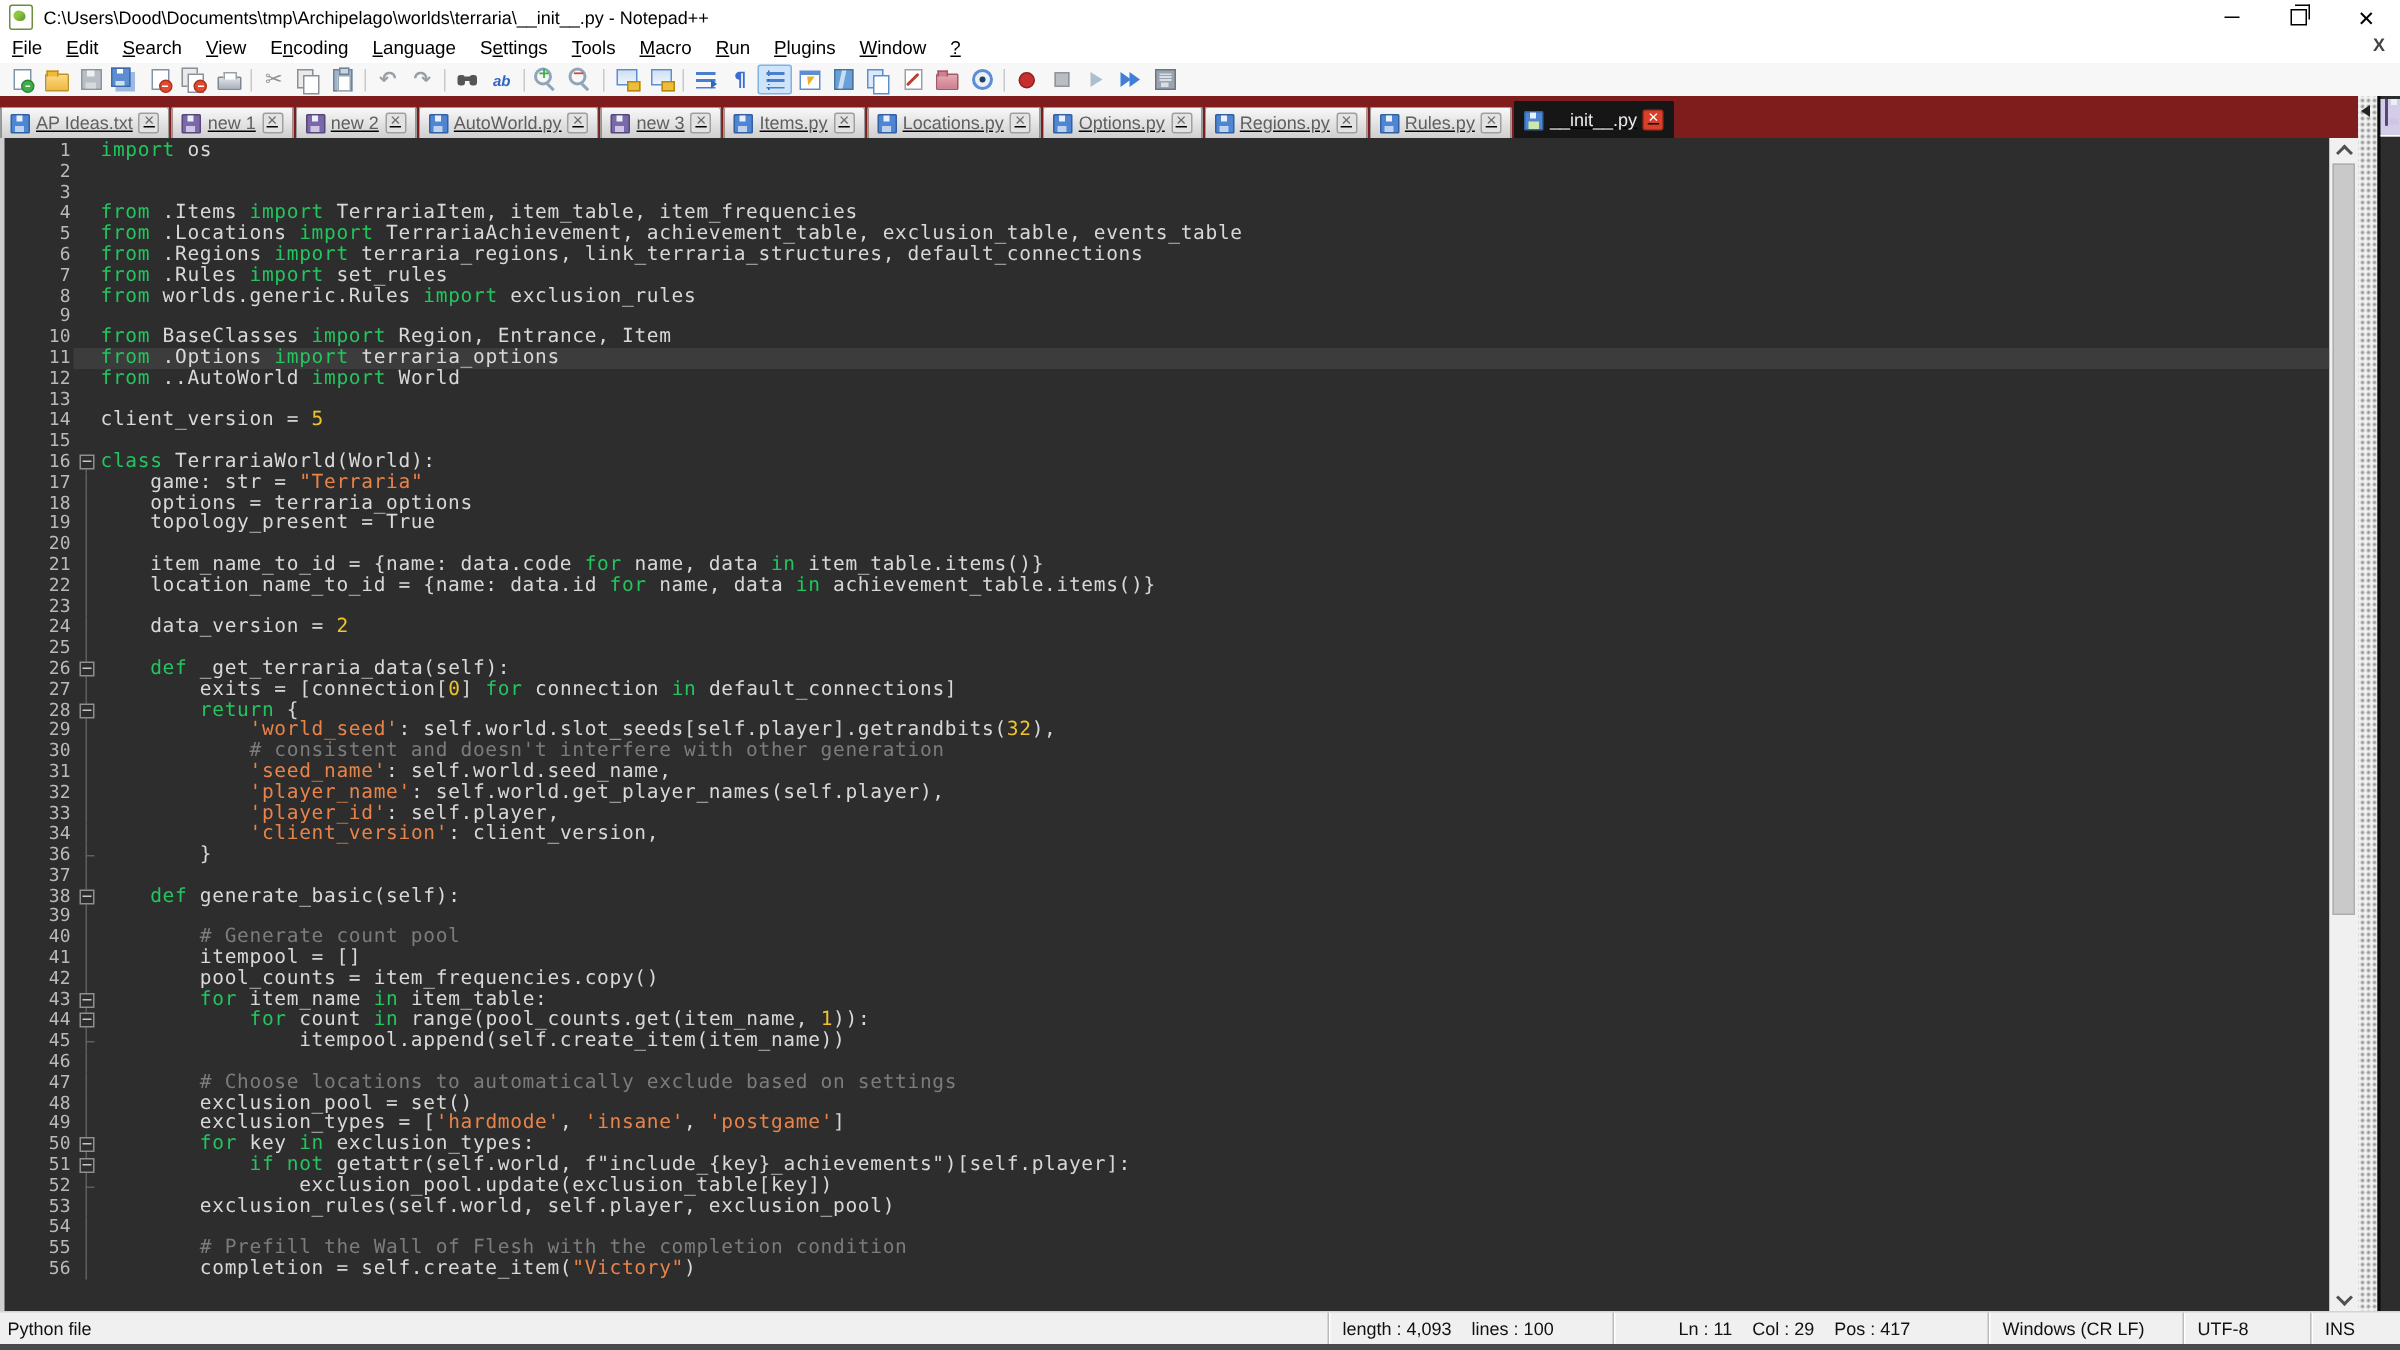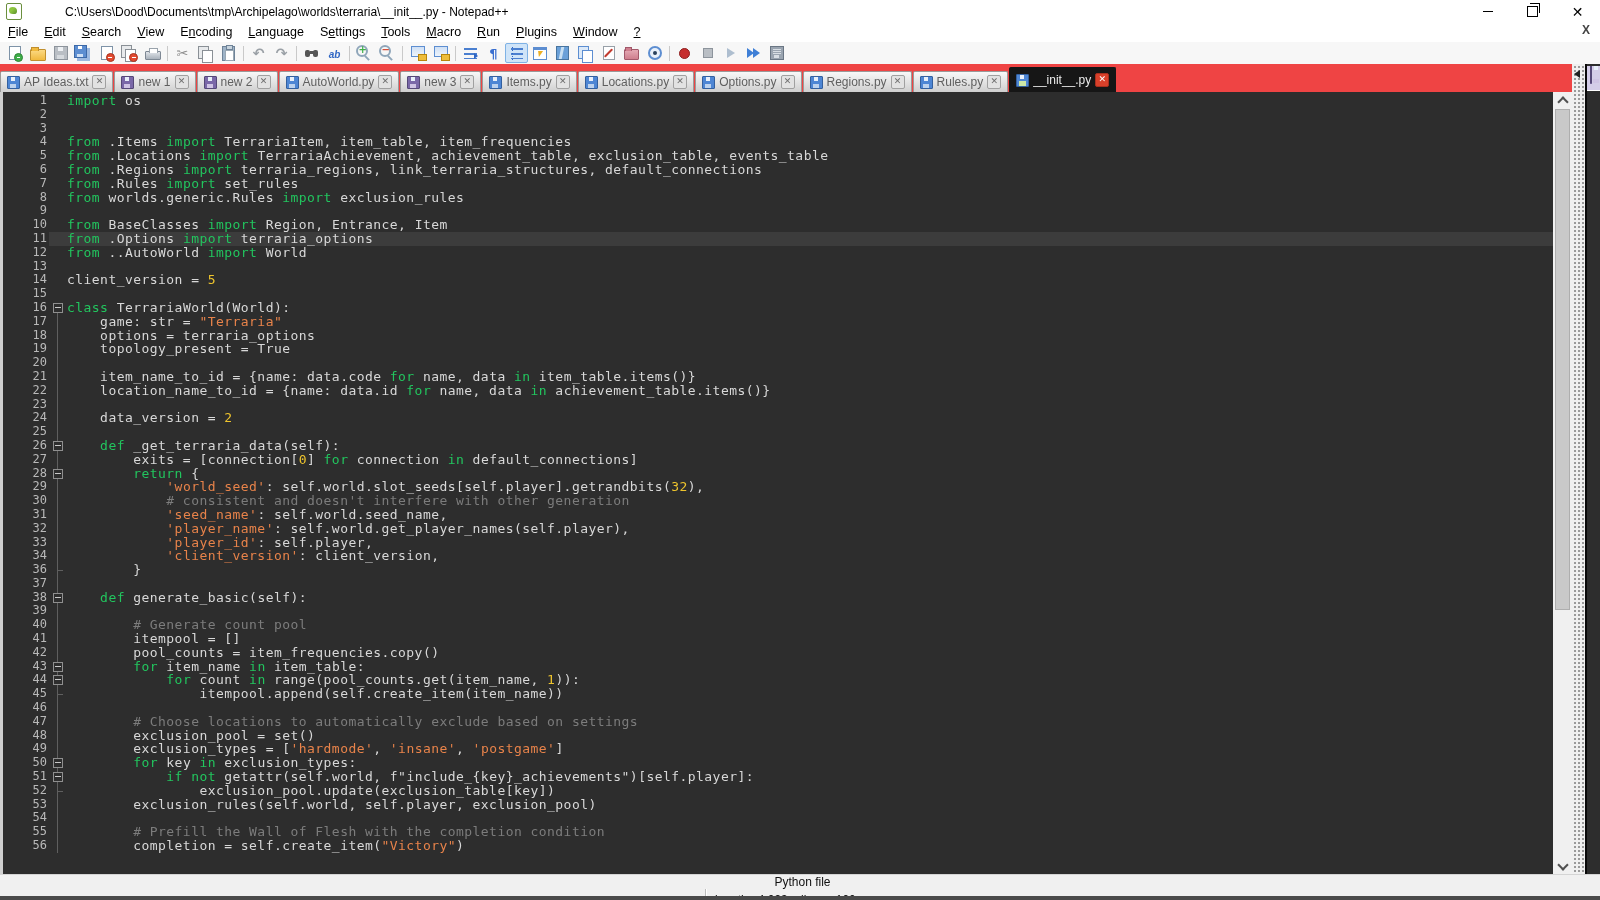--- a/index.html
+++ b/index.html
@@ -1,19 +1,19 @@
 <!DOCTYPE html>
 <html><head>
 <meta charset="utf-8">
 <style>
   html,body{margin:0;padding:0;background:#777;}
   #win{position:relative;width:1600px;height:900px;background:#fff;overflow:hidden;
        font-family:"Liberation Sans",sans-serif;-webkit-font-smoothing:antialiased;}
   
-  #titlebar{position:absolute;left:0;top:0;right:0;height:23px;background:#fff;display:flex;align-items:center;gap:36px;}
+  #titlebar{position:absolute;left:0;top:0;right:0;height:23px;background:#fff;display:flex;align-items:center;}
   #npp-icon{width:14px;height:15px;margin:0 7px 0 6px;position:relative;background:#fff;border:1px solid #6b8f3e;border-radius:2px;}
   #npp-icon::before{content:"";position:absolute;left:2px;top:3px;width:8px;height:7px;
      background:linear-gradient(135deg,#8dc63f 40%,#5b8f2e 100%);border-radius:50% 60% 45% 55%;}
   #title-text{font-size:12px;color:#000;}
   #win-controls{margin-left:auto;display:flex;height:100%;}
   .wc{width:45px;height:100%;display:flex;align-items:center;justify-content:center;color:#000;}
   .wc-min::before{content:"";width:10px;height:1px;background:#000;}
   .wc-max i{position:relative;width:9px;height:9px;border:1px solid #000;background:#fff;display:block;}
   .wc-max i::before{content:"";position:absolute;left:2px;top:-4px;width:9px;height:9px;border:1px solid #000;border-bottom:none;border-left:none;}
   .wc-close{font-size:14px;}
@@ -87,21 +87,21 @@
   .i-rec{width:9px;height:9px;background:#c62f2f;border:1px solid #8e1f1f;border-radius:50%;}
   .i-stop{width:8px;height:8px;background:#b9bec4;border:1px solid #8d949c;}
   .i-play{width:0;height:0;border-left:8px solid #aebecf;border-top:5px solid transparent;border-bottom:5px solid transparent;}
   .i-playmulti{width:13px;height:10px;}
   .i-playmulti::before,.i-playmulti::after{content:"";position:absolute;top:0;border-left:7px solid #3f7fd6;border-top:5px solid transparent;border-bottom:5px solid transparent;}
   .i-playmulti::before{left:0;} .i-playmulti::after{left:6px;}
   .i-macrosave{width:12px;height:12px;background:#9aa4b0;border:1px solid #6a7684;}
   .i-macrosave::before{content:"";position:absolute;left:2px;right:2px;top:2px;height:5px;background:repeating-linear-gradient(to bottom,#d8dee4 0 1px,transparent 1px 2px);}
   .i-macrosave::after{content:"";position:absolute;left:3px;bottom:1px;width:5px;height:3px;background:#d8dee4;}
   
-  #tabbar{position:absolute;left:0;top:64px;width:1572px;height:28px;background:#ef4444;display:flex;align-items:flex-end;overflow:hidden;}
+  #tabbar{position:absolute;left:0;top:64px;width:1572px;height:28px;background:#7f1d1d;display:flex;align-items:flex-end;overflow:hidden;text-decoration:underline;}
   .tab{height:20px;display:flex;align-items:center;gap:4px;padding:0 6px;margin-right:1px;flex:none;
        background:linear-gradient(#f8f8f8,#cfcfcf);border:1px solid #9a9a9a;border-bottom:none;border-radius:2px 2px 0 0;
        font-size:12px;color:#5f5f5f;}
   .tab.active{height:24px;background:#161616;border-color:#161616;color:#ececec;}
   .fl{width:11px;height:11px;border-radius:1px;position:relative;flex:none;}
   .fl-saved,.fl-active{background:#4e86d4;border:1px solid #33609f;}
   .fl-unsaved{background:#7a68a8;border:1px solid #554878;}
   .fl::before{content:"";position:absolute;top:0;left:3px;width:4px;height:4px;background:#e8f0fa;}
   .fl::after{content:"";position:absolute;bottom:0;left:2px;width:6px;height:4px;background:#bcd2ee;}
   .fl-unsaved::after{background:#cfc4e4;}
@@ -134,21 +134,21 @@
   #splitter{position:absolute;left:1572px;top:64px;width:13px;bottom:4px;background:#f0f0f0;
      background-image:radial-gradient(#9a9a9a 1px,transparent 1.2px);background-size:4px 4px;background-position:1px 1px;}
   .sp-arr{position:absolute;left:2px;width:0;height:0;}
   .sp-arr.top{top:6px;border-top:4px solid transparent;border-bottom:4px solid transparent;border-right:6px solid #222;}
   .sp-arr.bot{bottom:6px;border-top:4px solid transparent;border-bottom:4px solid transparent;border-left:6px solid #222;}
   #sliver{position:absolute;left:1585px;top:64px;width:15px;bottom:4px;background:#2d2d2d;border-left:2px solid #0a0a0a;}
   #sliver-tab{position:absolute;left:0;top:2px;width:15px;height:24px;background:#d4cdе8;background:#d4cde8;border-bottom:1px solid #fff;overflow:hidden;}
   #sliver-tab .fl{margin:6px 0 0 3px;}
   
   #statusbar{position:absolute;left:0;bottom:4px;right:0;height:21px;background:#f0f0f0;border-top:1px solid #d4d4d4;
-     display:flex;align-items:center;font-size:12px;color:#111;flex-direction:column;}
+     display:flex;align-items:center;font-size:12px;color:#111;}
   .sf{height:100%;display:flex;align-items:center;padding-left:9px;border-left:1px solid #bcbcbc;box-shadow:inset 1px 0 0 #fff;white-space:pre;flex:none;box-sizing:border-box;}
   .sf.first{flex:1;border-left:none;box-shadow:none;padding-left:5px;}
   #bottom-strip{position:absolute;left:0;right:0;bottom:0;height:4px;background:#4a4a4a;}
 </style>
 </head>
 <body>
 
 <div id="win">
 
   <div id="titlebar">

